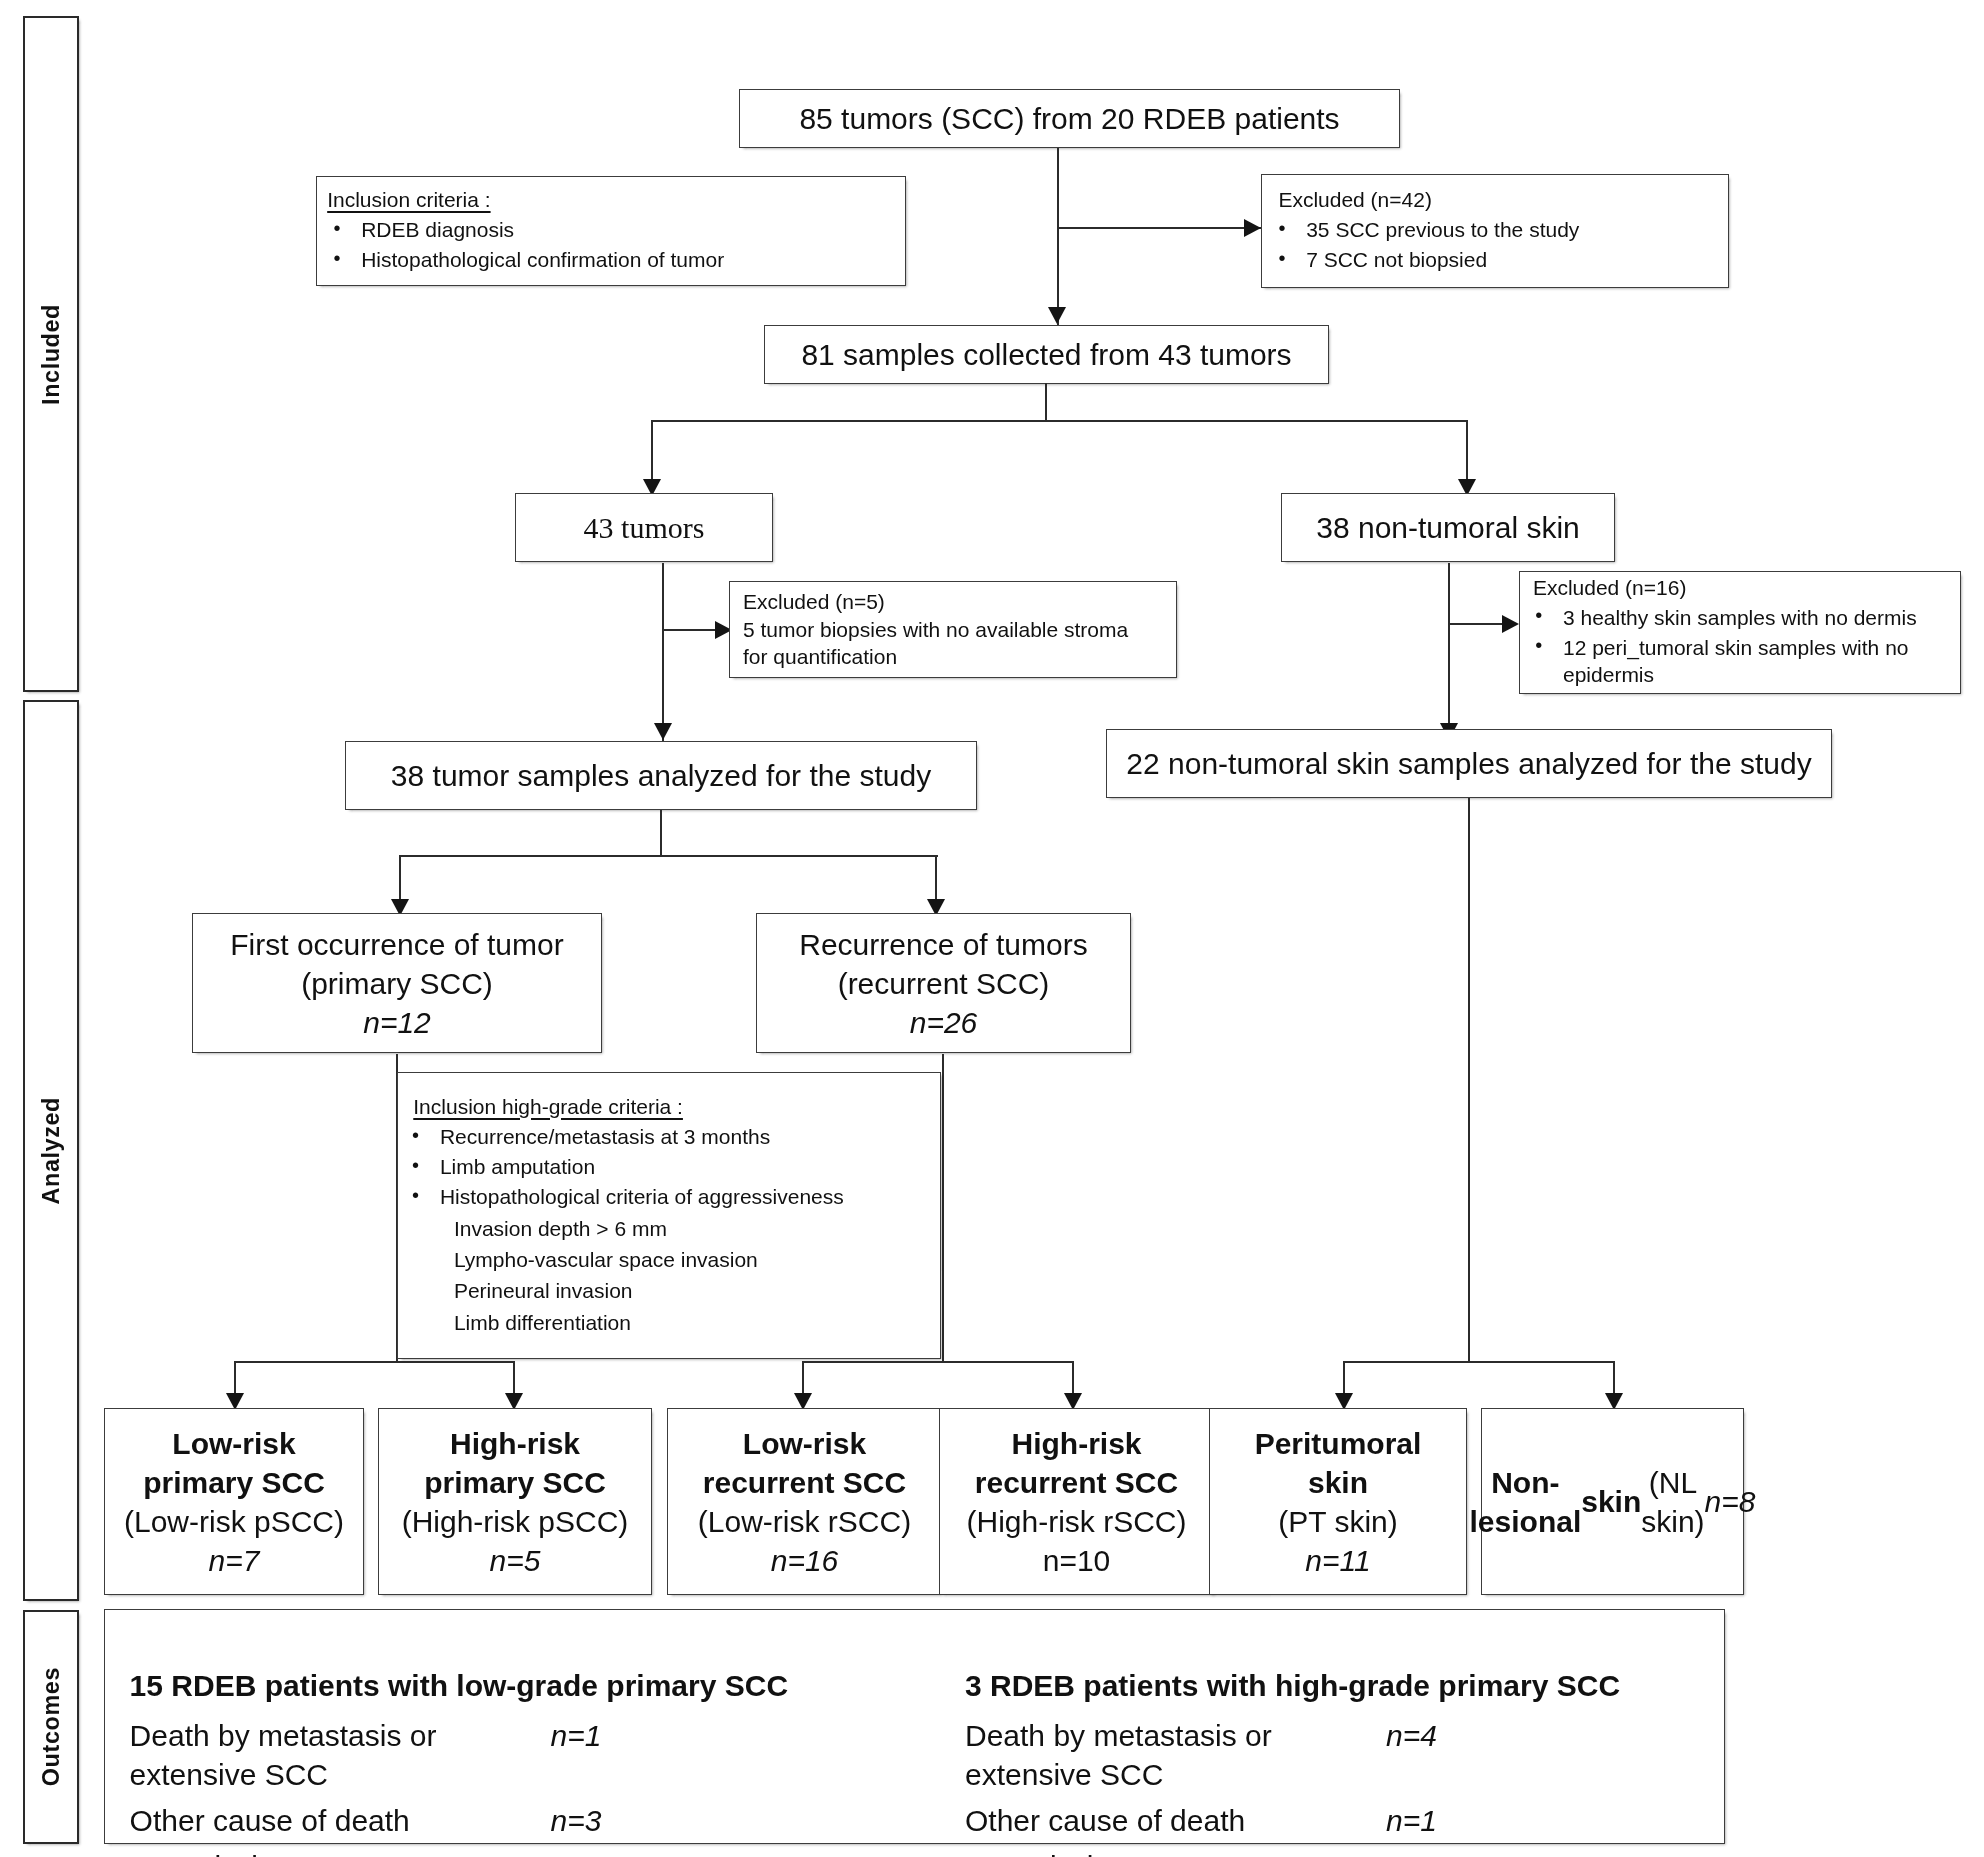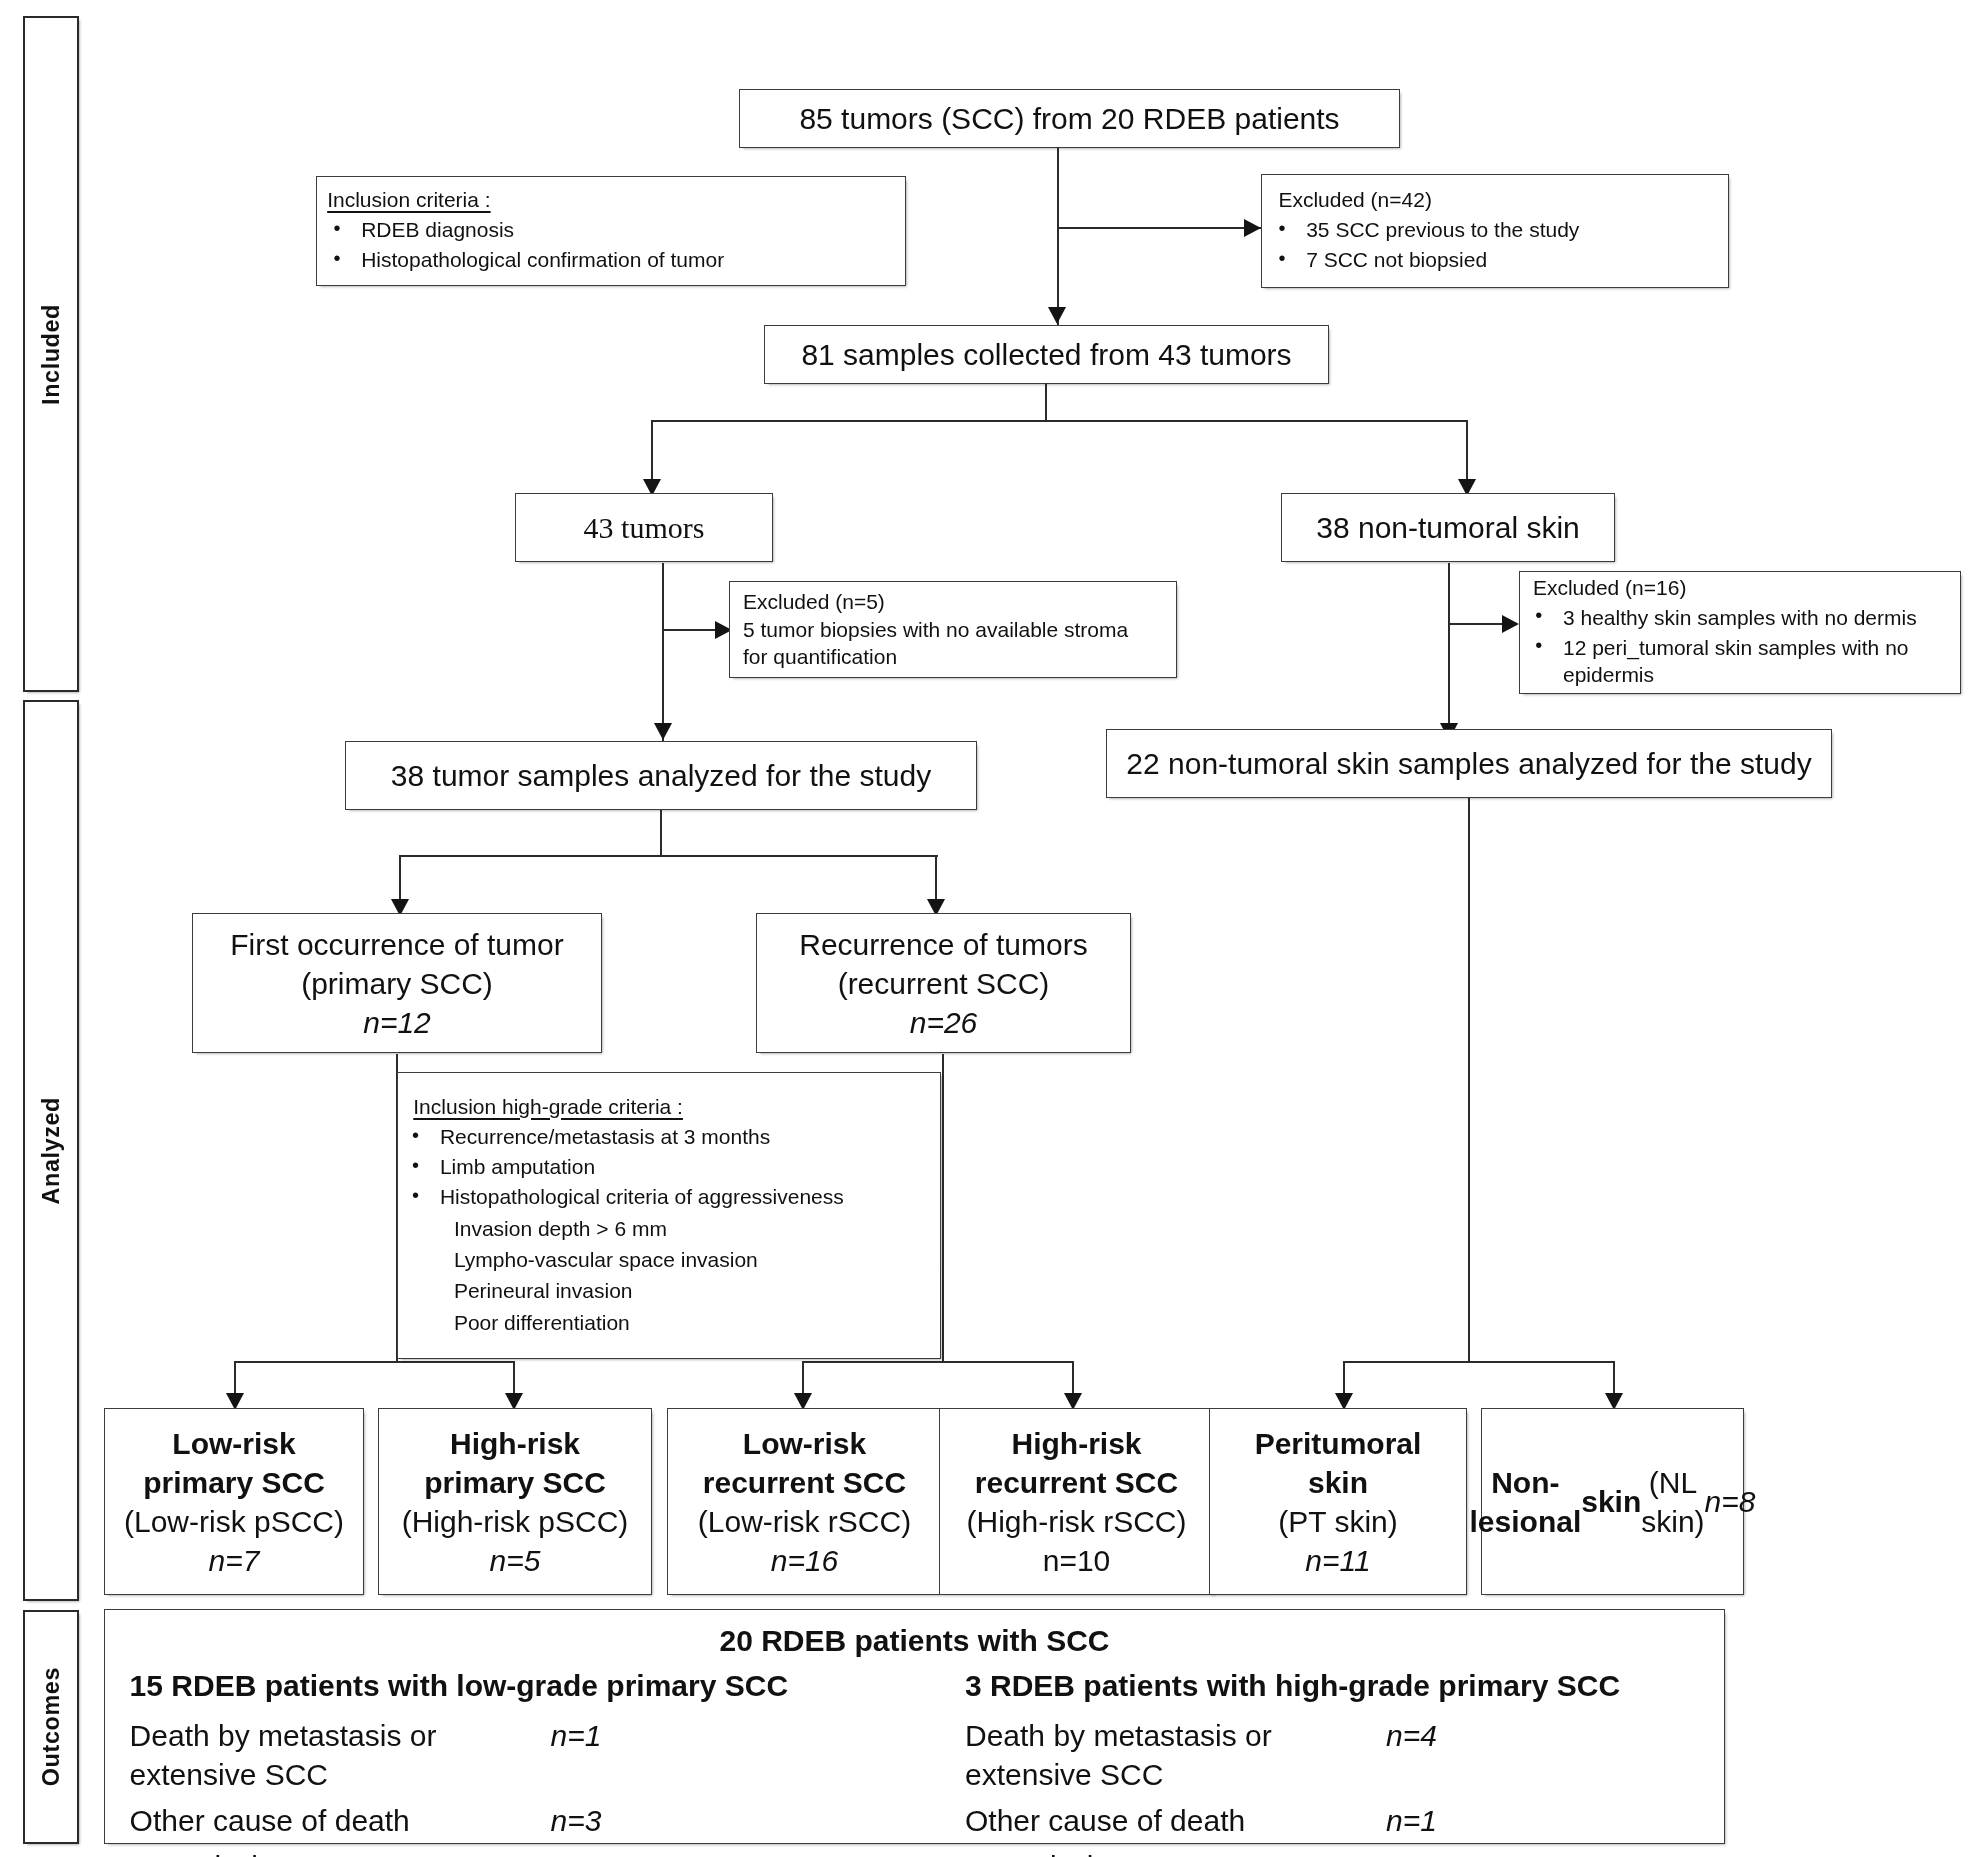--- a/index.html
+++ b/index.html
@@ -162,21 +162,21 @@
   <div class="node lft" style="left:397px;top:1072px;width:544px;height:287px;padding:9.4px 5.9px;">
     <div class="t28 ul" style="margin-left:9.4px;">Inclusion high-grade criteria :</div>
     <ul class="bl t28">
       <li>Recurrence/metastasis at 3 months</li>
       <li>Limb amputation</li>
       <li>Histopathological criteria of aggressiveness</li>
     </ul>
     <div class="t28 sub">Invasion depth &gt; 6 mm</div>
     <div class="t28 sub">Lympho-vascular space invasion</div>
     <div class="t28 sub">Perineural invasion</div>
-    <div class="t28 sub">Poor differentiation</div>
+    <div class="t28 sub">Limb differentiation</div>
   </div>
 
   <div class="ln hl" style="left:234px;top:1361px;width:281px;height:2.3px;"></div>
   <div class="ln vl" style="left:234px;top:1361px;width:2.3px;height:47px;"></div>
   <div class="arrowdn" style="left:226px;top:1393px;"></div>
   <div class="ln vl" style="left:513px;top:1361px;width:2.3px;height:47px;"></div>
   <div class="arrowdn" style="left:505px;top:1393px;"></div>
 
   <div class="ln hl" style="left:802px;top:1361px;width:272px;height:2.3px;"></div>
   <div class="ln vl" style="left:802px;top:1361px;width:2.3px;height:47px;"></div>
@@ -227,21 +227,20 @@
   </div>
 
   <div class="node ctr" style="left:1481px;top:1408px;width:263px;height:187px;flex-direction:row;">
     <div class="t bold">Non-lesional</div>
     <div class="t bold">skin</div>
     <div class="t">(NL skin)</div>
     <div class="t ital">n=8</div>
   </div>
 
   <div class="node" style="left:104px;top:1609px;width:1621px;height:235px;">
-    <div class="t bold" style="text-align:center;margin-top:10.5px;">20 RDEB patients with SCC</div>
 
     <div class="ocol" style="left:24.6px;top:56px;width:702px;">
       <div class="t bold" style="margin-bottom:10.5px;">15 RDEB patients with low-grade primary SCC</div>
       <div class="orow t" style="margin-bottom:7px;">
         <span class="lbl">Death by metastasis or extensive SCC</span>
         <span class="val">n=1</span>
       </div>
       <div class="orow t" style="margin-bottom:7px;">
         <span class="lbl">Other cause of death</span>
         <span class="val">n=3</span>

